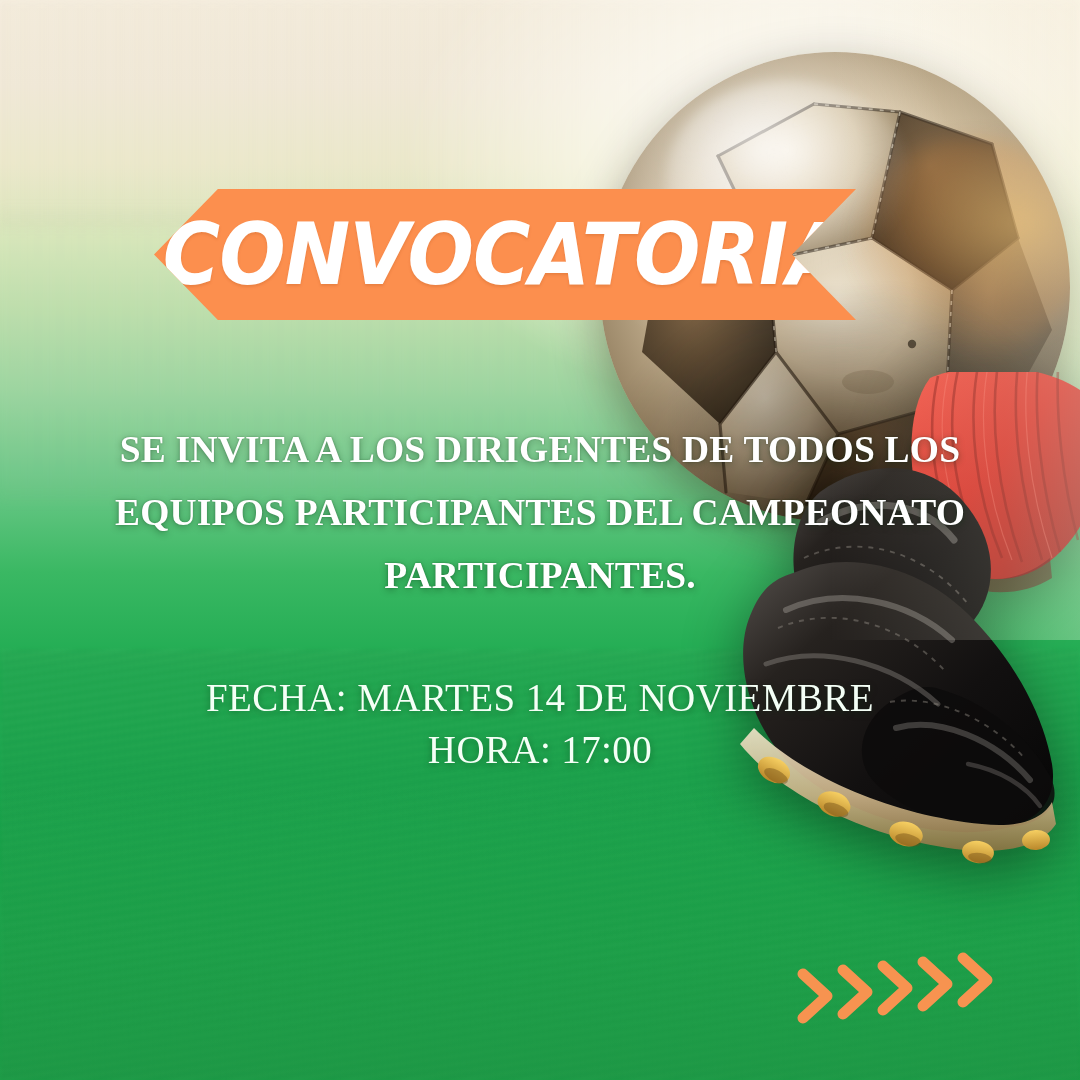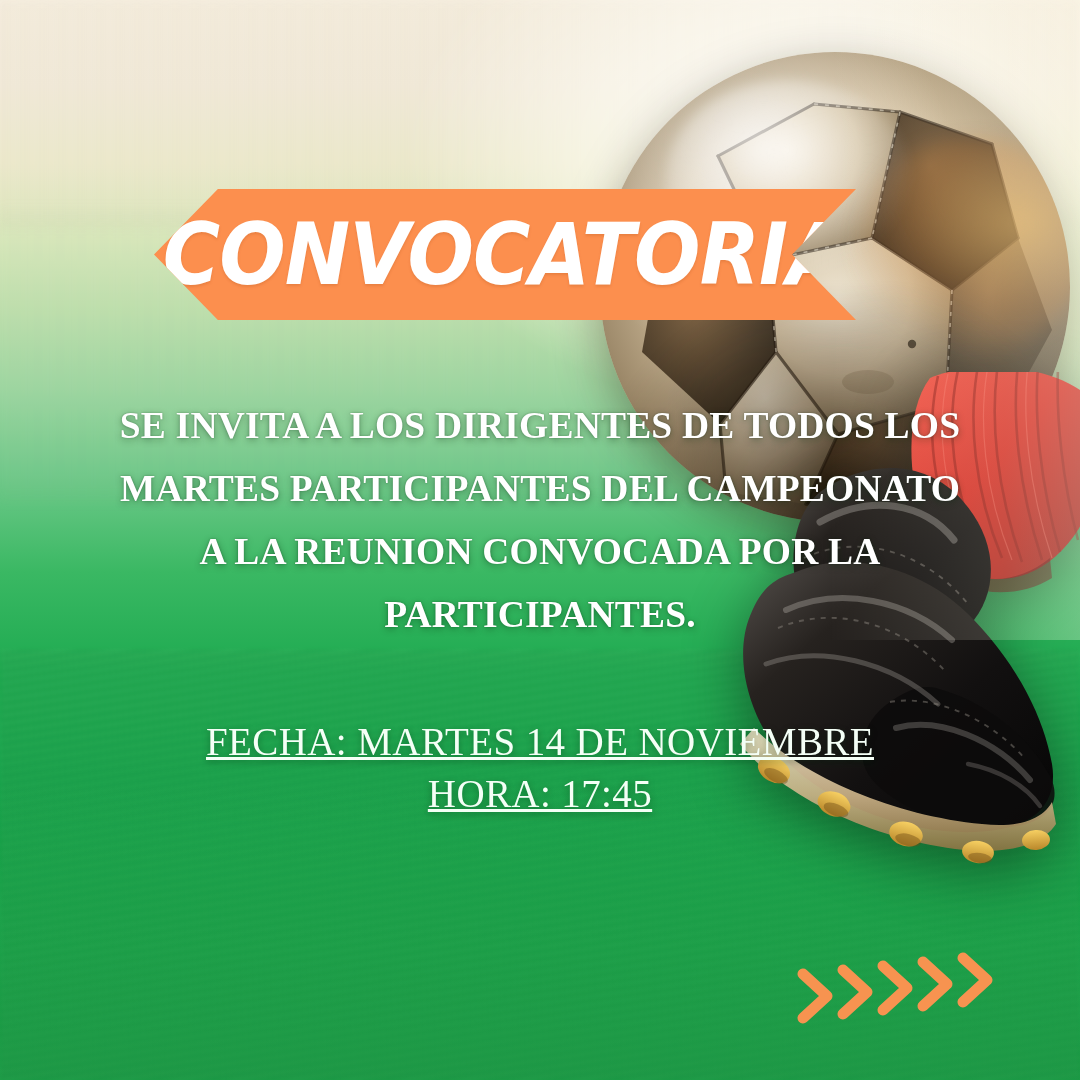--- a/index.html
+++ b/index.html
@@ -151,45 +151,44 @@
     color:#ffffff;
     line-height:1;
     transform:scaleX(.92);
     white-space:nowrap;
     text-shadow:0 2px 3px rgba(150,60,10,.18);
   }
 
   
   .body-text{
     position:absolute;
-    left:72px;top:394px;width:936px;
+    left:72px;top:418px;width:936px;
     text-align:center;
     color:#ffffff;
     font-family:"Liberation Serif", serif;
     font-weight:700;
     font-size:37.5px;
     line-height:63px;
     letter-spacing:.2px;
     text-shadow:0 2px 7px rgba(0,40,10,.38), 0 0 2px rgba(0,30,8,.30);
   }
   .body-text .ln{display:block;white-space:nowrap;}
 
   
   .details{
     position:absolute;
-    left:72px;top:716px;width:936px;
+    left:72px;top:672px;width:936px;
     text-align:center;
     color:#f4fff6;
     font-family:"Liberation Serif", serif;
     font-weight:400;
     font-size:39px;
     line-height:52px;
     letter-spacing:.4px;
     text-shadow:0 2px 7px rgba(0,45,12,.40);
-    text-decoration:underline;
   }
   .details .ln{display:block;white-space:nowrap;}
 
   
   .chevrons{
     position:absolute;
     left:795px;top:952px;width:215px;height:86px;
   }
   .chevrons svg{width:100%;height:100%;display:block;}
 </style>
@@ -360,28 +359,27 @@
 
     <div class="photo-blend"></div>
   </div>
 
   <div class="banner">
     <span class="banner-title">CONVOCATORIA</span>
   </div>
 
   <div class="body-text">
     <span class="ln">SE INVITA A LOS DIRIGENTES DE TODOS LOS</span>
-    <span class="ln">MARTES PARTICIPANTES DEL CAMPEONATO</span>
-    <span class="ln">A LA REUNION CONVOCADA POR LA</span>
+    <span class="ln">EQUIPOS PARTICIPANTES DEL CAMPEONATO</span>
     <span class="ln">PARTICIPANTES.</span>
   </div>
 
   <div class="details">
     <span class="ln">FECHA: MARTES 14 DE NOVIEMBRE</span>
-    <span class="ln">HORA: 17:45</span>
+    <span class="ln">HORA: 17:00</span>
   </div>
 
   <div class="chevrons">
     <svg viewBox="0 0 215 86" aria-hidden="true">
       <g fill="none" stroke="#f79350" stroke-width="11" stroke-linecap="round" stroke-linejoin="round">
         <polyline points="8,22 32,44 8,66"></polyline>
         <polyline points="48,18 72,40 48,62"></polyline>
         <polyline points="88,14 112,36 88,58"></polyline>
         <polyline points="128,10 152,32 128,54"></polyline>
         <polyline points="168,6 192,28 168,50"></polyline>

